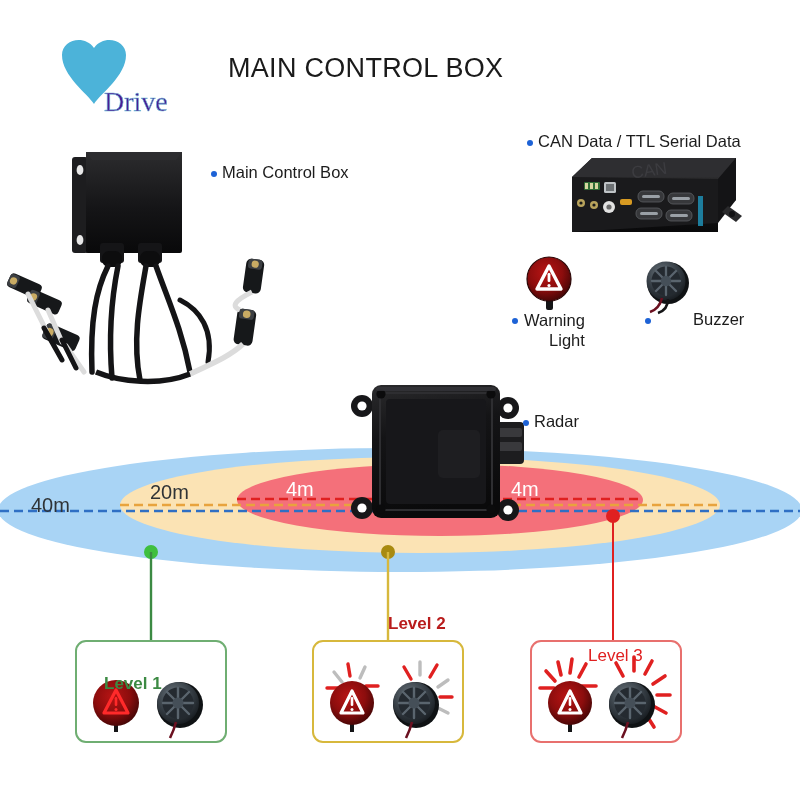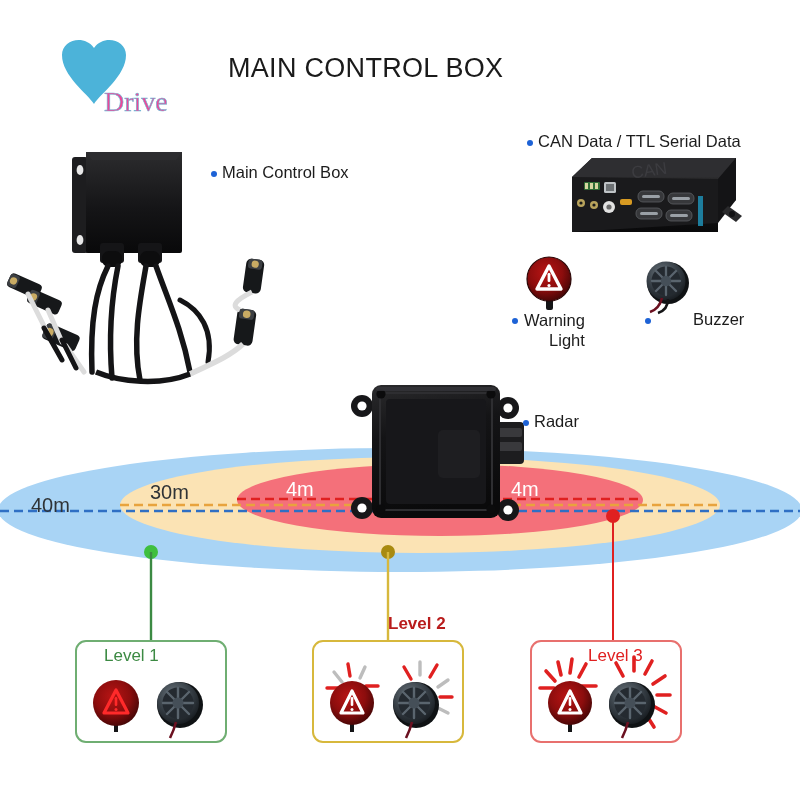--- a/index.html
+++ b/index.html
@@ -50,21 +50,21 @@
   .zt-20 { left: 150px; top: 481px; color: #2f3336; }
   .zt-4a { left: 286px; top: 478px; color: #ffffff; }
   .zt-4b { left: 511px; top: 478px; color: #ffffff; }
 
   .lvl-title {
     position: absolute;
     font-size: 17px;
     font-weight: normal;
     font-family: "Liberation Sans", sans-serif;
   }
-  .lt1 { left: 104px; top: 646px; color: #3c8a43; }
+  .lt1 { left: 104px; top: 674px; color: #3c8a43; font-weight: bold; }
   .lt2 { left: 388px; top: 614px; color: #b91c1c; font-weight: bold; }
   .lt3 { left: 588px; top: 646px; color: #e02020; }
 </style>
 </head>
 <body>
 
 <div id="stage">
 
   <svg id="svgroot" viewBox="0 0 800 800">
     <defs>
@@ -442,40 +442,40 @@
       </g>
     </g>
 
     <g>
       <path d="M 62 55 C 62 40 84 34 94 48 C 104 34 126 40 126 55 C 126 76 100 94 94 104 C 88 94 62 76 62 55 Z" fill="#4cb3d9"></path>
     </g>
   </svg>
 
   <div class="lbl" style="left:228px; top:53px; font-size:27px; letter-spacing:0.3px; color:#1a1a1a;">MAIN CONTROL BOX</div>
 
-  <div style="position:absolute; left:104px; top:86px; font-family:'Liberation Serif', serif; font-size:28px; color:#ec4899; -webkit-text-stroke:0.6px #6fb9d6;">Drive</div>
+  <div style="position:absolute; left:104px; top:86px; font-family:'Liberation Serif', serif; font-size:28px; color:#4c1d95; -webkit-text-stroke:0.6px #6fb9d6;">Drive</div>
 
   <span class="bullet b-mcb"></span>
   <div class="lbl lbl-mcb">Main Control Box</div>
 
   <span class="bullet b-can"></span>
   <div class="lbl lbl-can">CAN Data / TTL Serial Data</div>
 
   <span class="bullet b-warn"></span>
   <div class="lbl lbl-warn">Warning
 Light</div>
 
   <span class="bullet b-buzz"></span>
   <div class="lbl lbl-buzz">Buzzer</div>
 
   <span class="bullet b-radar"></span>
   <div class="lbl lbl-radar">Radar</div>
 
   <div class="zone-text zt-40">40m</div>
-  <div class="zone-text zt-20">30m</div>
+  <div class="zone-text zt-20">20m</div>
   <div class="zone-text zt-4a">4m</div>
   <div class="zone-text zt-4b">4m</div>
 
   <div class="lvl-title lt1">Level 1</div>
   <div class="lvl-title lt2">Level 2</div>
   <div class="lvl-title lt3">Level 3</div>
 
 </div>
 
 </body></html>

